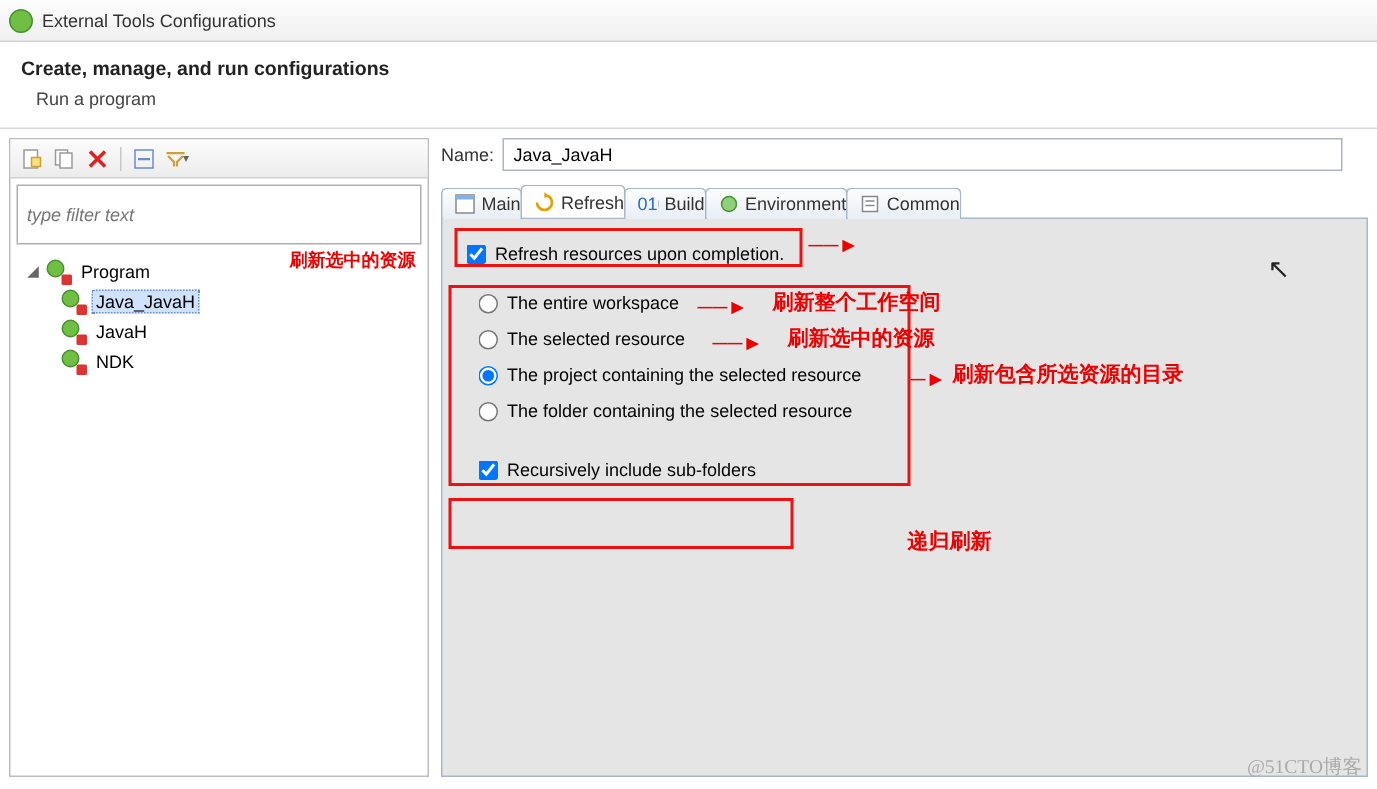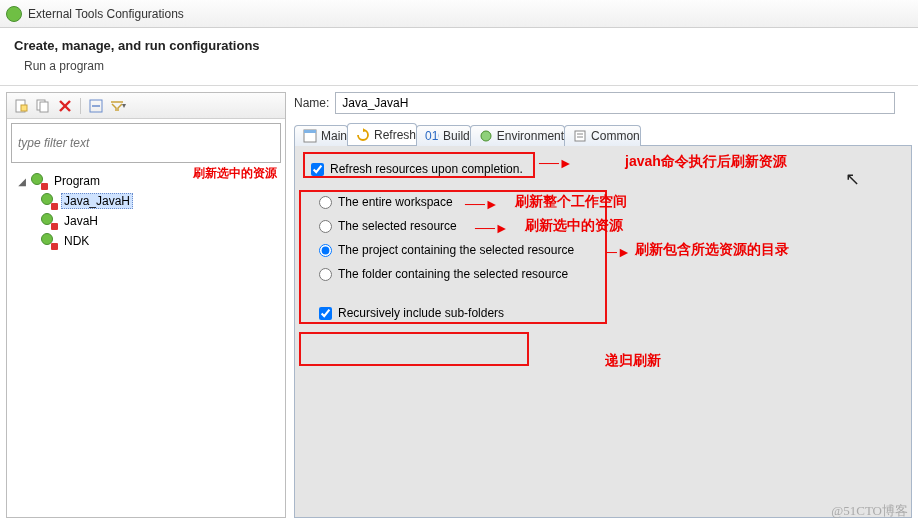--- a/index.html
+++ b/index.html
@@ -203,21 +203,20 @@
       </div>
       <div class="box-red" style="left:4px; top:44px; width:308px; height:134px;"></div>
 
       <div class="check-row" style="margin-top:20px; margin-left:8px;">
         <input type="checkbox" checked="" style="">
         <span>Recursively include sub-folders</span>
       </div>
       <div class="box-red" style="left:4px; top:186px; width:230px; height:34px;"></div>
 
       <span class="red-arrow" style="left:244px; top:9px;">──►</span>
-      <span class="red-ann" style="left:330px; top:7px;">javah命令执行后刷新资源</span>
       <span class="cursor" style="left:550px; top:22px;">↖</span>
 
       <span class="red-arrow" style="left:170px; top:50px;">──►</span>
       <span class="red-ann" style="left:220px; top:47px;">刷新整个工作空间</span>
 
       <span class="red-arrow" style="left:180px; top:74px;">──►</span>
       <span class="red-ann" style="left:230px; top:71px;font-family:Liberation Serif, serif;">刷新选中的资源</span>
 
       <span class="red-arrow" style="left:312px; top:98px;">─►</span>
       <span class="red-ann" style="left:340px; top:95px;">刷新包含所选资源的目录</span>

